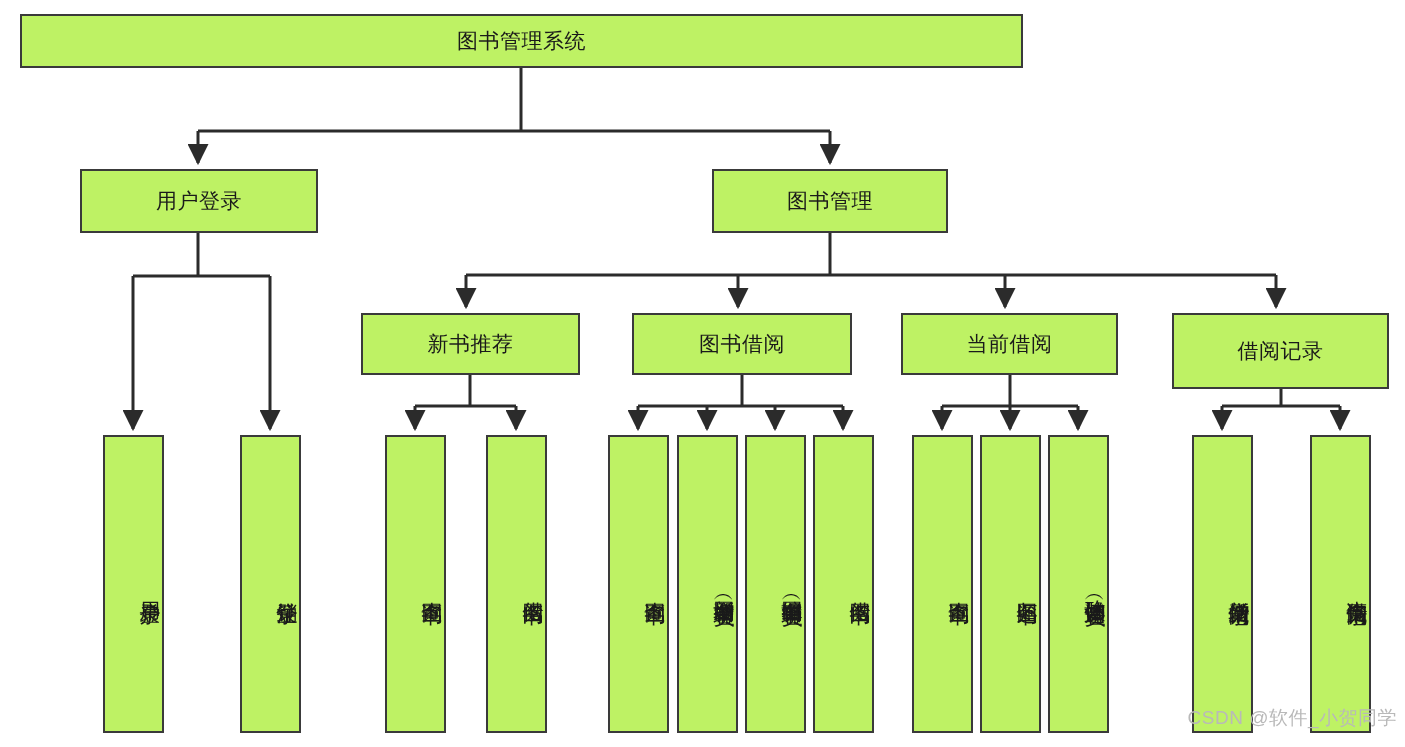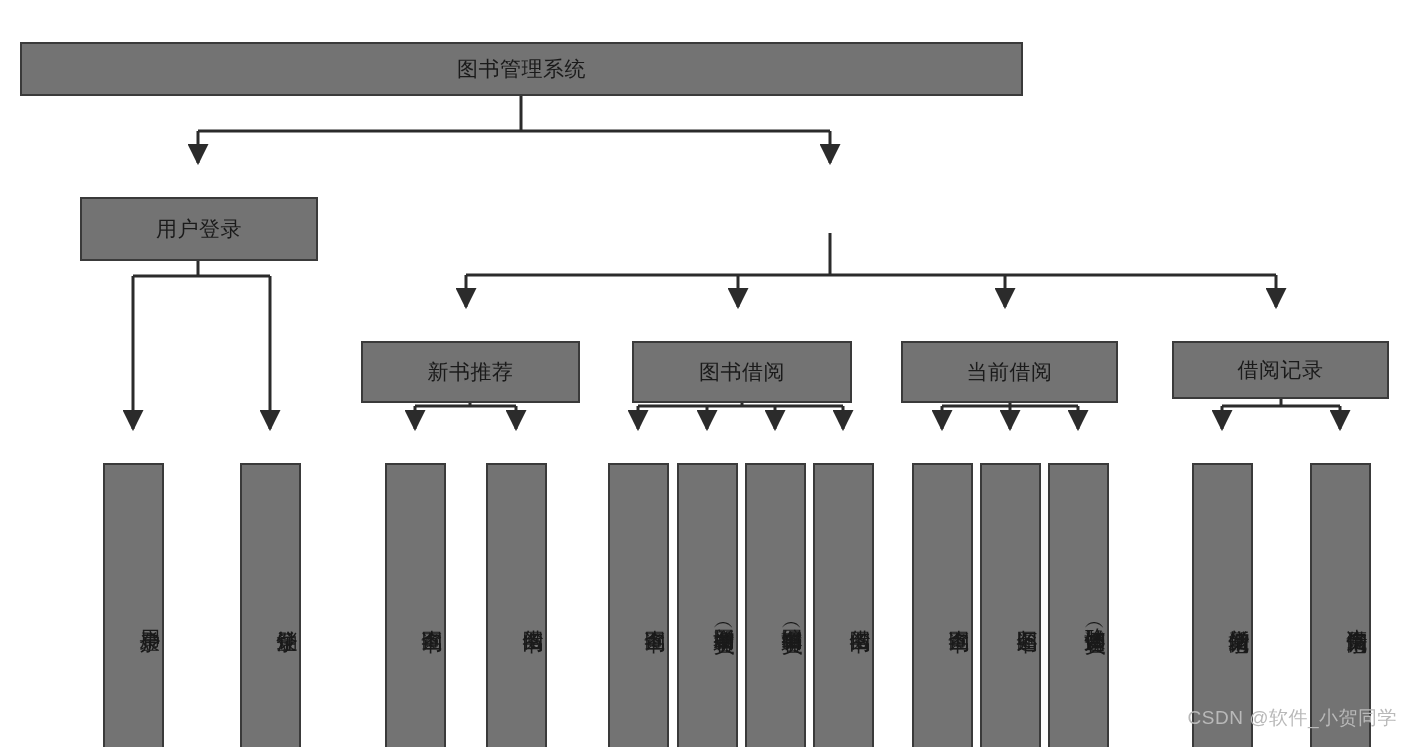--- a/index.html
+++ b/index.html
@@ -23,26 +23,25 @@
     left: 0;
     top: 0;
     width: 1405px;
     height: 747px;
     pointer-events: none;
   }
   .node {
     position: absolute;
     box-sizing: border-box;
     border: 2px solid #3a3a3a;
-    background: #737373;
+    background: #bef264;
     display: flex;
     align-items: center;
     justify-content: center;
     color: #1a1a1a;
-    margin-top: 28px;
   }
   .node-h {
     font-size: 21px;
     letter-spacing: 0.5px;
     white-space: nowrap;
   }
   .node-v {
     writing-mode: vertical-rl;
     text-orientation: upright;
     font-size: 21px;
@@ -127,31 +126,34 @@
     </g>
   </svg>
 
   <div class="node node-h" style="left:20px; top:14px; width:1003px; height:54px;">
     <span>图书管理系统</span>
   </div>
 
   <div class="node node-h" style="left:80px; top:169px; width:238px; height:64px;">
     <span>用户登录</span>
   </div>
+  <div class="node node-h" style="left:712px; top:169px; width:236px; height:64px;">
+    <span>图书管理</span>
+  </div>
 
   <div class="node node-h" style="left:361px; top:313px; width:219px; height:62px;">
     <span>新书推荐</span>
   </div>
   <div class="node node-h" style="left:901px; top:313px; width:217px; height:62px;">
     <span>当前借阅</span>
   </div>
   <div class="node node-h" style="left:632px; top:313px; width:220px; height:62px;">
     <span>图书借阅</span>
   </div>
-  <div class="node node-h" style="left:1172px; top:313px; width:217px; height:58px;">
+  <div class="node node-h" style="left:1172px; top:313px; width:217px; height:76px;">
     <span>借阅记录</span>
   </div>
 
   <div class="node node-v" style="left:103px; top:435px; width:61px; height:298px;">
     <span>用户登录</span>
   </div>
   <div class="node node-v" style="left:240px; top:435px; width:61px; height:298px;">
     <span>注销登录</span>
   </div>
 

